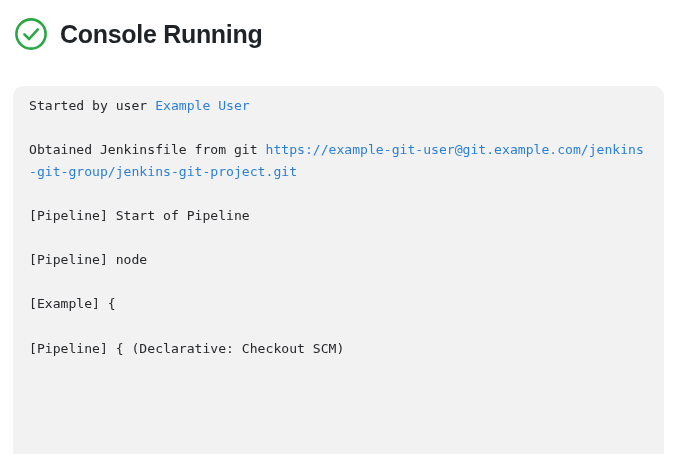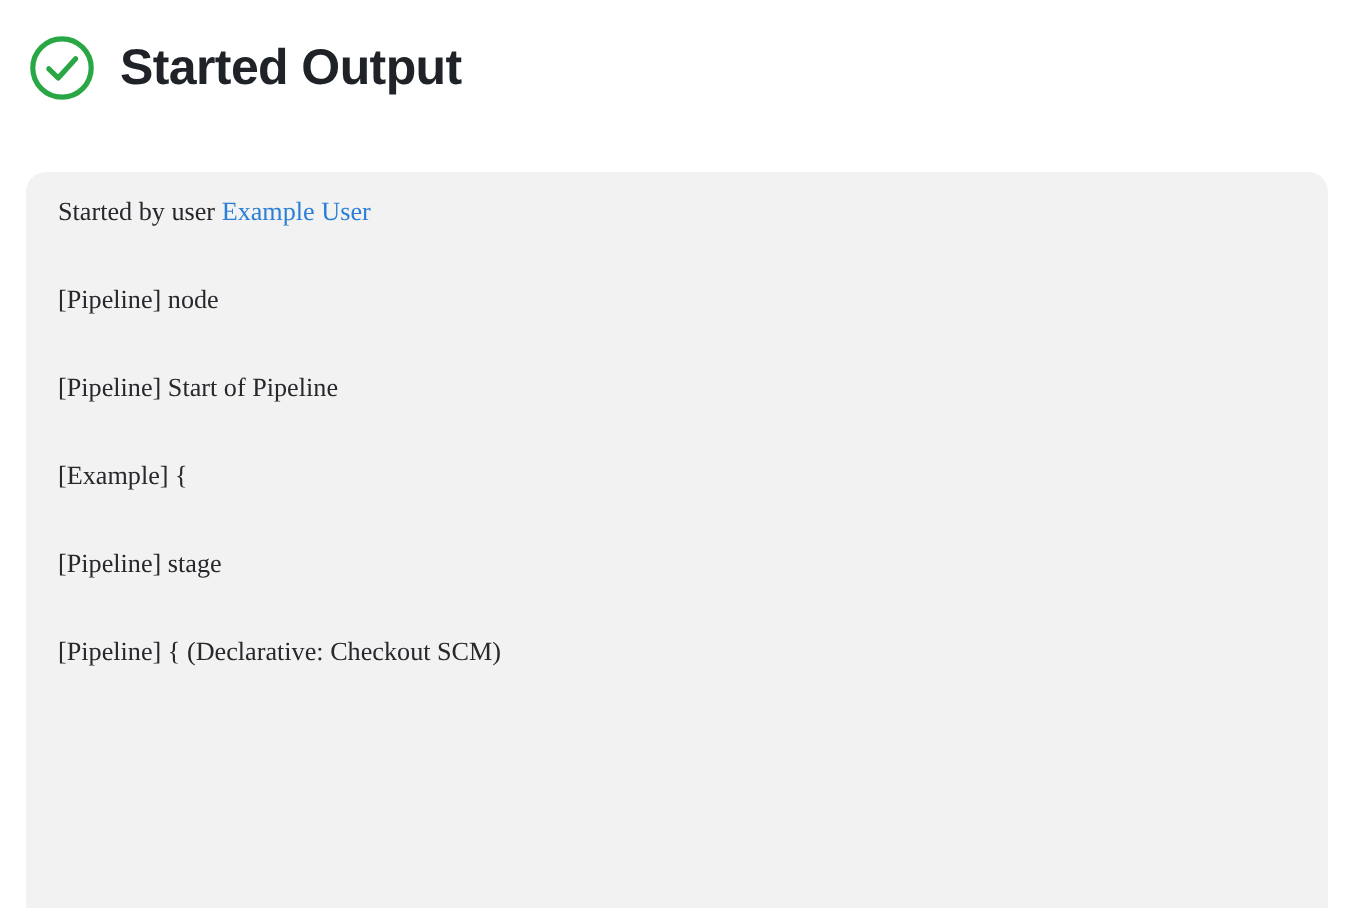--- a/index.html
+++ b/index.html
@@ -66,21 +66,20 @@
     font-family: "DejaVu Sans Mono", "Liberation Mono", monospace;
     font-size: 13.1px;
     line-height: 22.05px;
     color: #26282c;
     white-space: pre-wrap;
     word-break: break-all;
   }
   .log-line {
     display: block;
     min-height: 22.05px;
-    font-family: Liberation Serif, serif;
   }
   .log-line.muted {
     color: #a9a9a9;
   }
   .tok-link {
     color: #2c7fd6;
   }
   .tok-plain {
     color: #26282c;
   }
@@ -90,29 +89,29 @@
 
 <div class="page">
 
   <div class="header">
     <span class="status-icon-wrap">
       <svg class="status-icon" viewBox="0 0 34 34" xmlns="http://www.w3.org/2000/svg" aria-hidden="true">
         <circle cx="17" cy="17" r="14.6" fill="none" stroke="#29a745" stroke-width="2.6"></circle>
         <path d="M10.4 17.4 L15.1 22.0 L23.8 12.4" fill="none" stroke="#29a745" stroke-width="2.6" stroke-linecap="round" stroke-linejoin="round"></path>
       </svg>
     </span>
-    <span class="page-title">Started Output</span>
+    <span class="page-title">Console Running</span>
   </div>
 
   <div class="console-panel">
     <div class="console-log" id="console-log"><span class="log-line"><span class="tok-plain">Started by user </span><span class="tok-link">Example User</span></span>
+<span class="log-line"><span class="tok-plain">Obtained Jenkinsfile from git </span><span class="tok-link">https://example-git-user@git.example.com/jenkins-git-group/jenkins-git-project.git</span></span>
+<span class="log-line muted"><span class="tok-plain">[Pipeline] Start of Pipeline</span></span>
 <span class="log-line muted"><span class="tok-plain">[Pipeline] node</span></span>
-<span class="log-line muted"><span class="tok-plain">[Pipeline] Start of Pipeline</span></span>
 <span class="log-line muted"><span class="tok-plain">[Example] {</span></span>
-<span class="log-line muted"><span class="tok-plain">[Pipeline] stage</span></span>
 <span class="log-line muted"><span class="tok-plain">[Pipeline] { (Declarative: Checkout SCM)</span></span>
 
 
 
 
 
 
 
 </div>
   </div>

